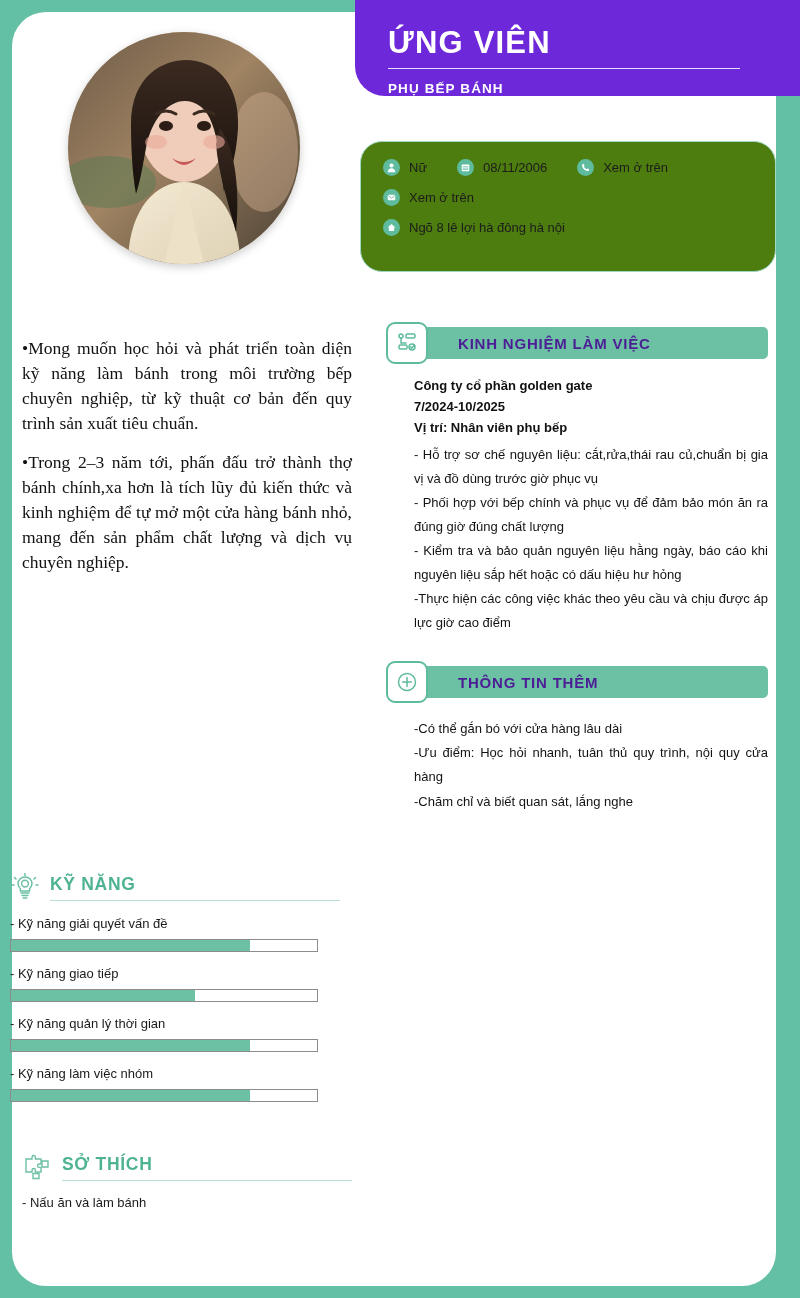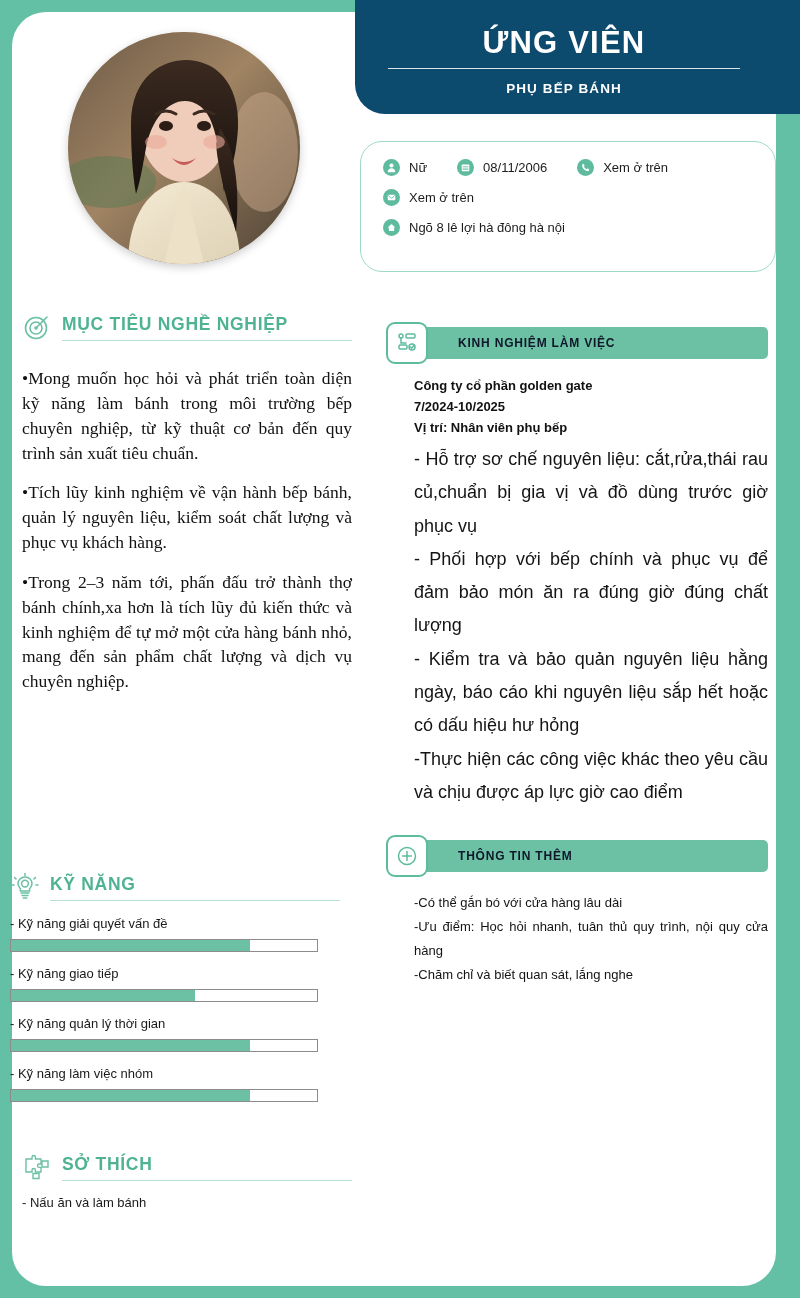--- a/index.html
+++ b/index.html
@@ -19,24 +19,23 @@
     position: absolute;
     left: 12px; top: 12px;
     width: 764px; height: 1274px;
     background: #ffffff;
     border-radius: 34px 0 34px 34px;
   }
   
   .header {
     position: absolute;
     left: 355px; top: 0;
-    width: 445px; height: 114px;
-    background: #0c4a6e;
+    width: 445px; height: 96px;
+    background: #6d28d9;
     border-radius: 0 0 0 30px;
-    text-align: center;
   }
   .header-inner { position: absolute; left: 33px; top: 26px; right: 60px; }
   .name {
     color: #ffffff;
     font-size: 31px;
     font-weight: bold;
     letter-spacing: 1.2px;
     line-height: 1.08;
   }
   .name-rule {
@@ -80,21 +79,21 @@
     position: relative;
   }
   .photo svg { display: block; width: 232px; height: 232px; }
   
   .contact-box {
     position: absolute;
     left: 360px; top: 141px;
     width: 416px; height: 131px;
     border: 1.5px solid #9fd9c5;
     border-radius: 22px;
-    background: #ffffff;
+    background: #4d7c0f;
     padding: 17px 22px 0 22px;
   }
   .contact-row { display: flex; align-items: center; margin-bottom: 13px; }
   .contact-item { display: flex; align-items: center; }
   .contact-item + .contact-item { margin-left: 30px; }
   .cicon {
     width: 17px; height: 17px;
     border-radius: 50%;
     background: #5ebb9e;
     color: #fff;
@@ -158,33 +157,33 @@
   .rsec-badge svg { width: 24px; height: 24px; display: block; }
   .rsec-bar {
     position: absolute; left: 30px; top: 5px;
     width: 352px; height: 32px;
     background: #6cc0a4;
     border-radius: 5px;
     display: flex; align-items: center;
     padding-left: 42px;
   }
   .rsec-title {
-    color: #0f172a;
-    font-size: 12px;
+    color: #4c1d95;
+    font-size: 15px;
     font-weight: bold;
     letter-spacing: 0.8px;
     text-align: center;
   }
   .job-name, .job-date, .job-pos {
     font-size: 13px; font-weight: bold; color: #111;
     margin: 0 0 6px 28px;
   }
   .exp-list { margin: 8px 0 0 28px; width: 354px; }
   .exp-item {
-    font-size: 18px; color: #141414;
+    font-size: 13px; color: #141414;
     line-height: 1.85;
     text-align: justify;
   }
   .extra-list { margin: 4px 0 0 28px; width: 354px; }
   .extra-item {
     font-size: 13px; color: #141414;
     line-height: 1.85;
     text-align: justify;
   }
   .exp-block { margin-bottom: 26px; }
@@ -290,37 +289,22 @@
           <svg viewBox="0 0 16 16" fill="#fff">
               <path d="M8 3 L13.6 8 L11.8 8 L11.8 13 L4.2 13 L4.2 8 L2.4 8 Z"></path>
             </svg>
         </span>
         <span class="ctext">Ngõ 8 lê lợi hà đông hà nội</span>
       </div>
     </div>
   </div>
 
   <div class="left-col">
-    <div class="sec-head">
-      <span class="sec-icon">
-        <svg viewBox="0 0 30 30" fill="none" stroke="#6cc0a4" stroke-width="1.6">
-          <circle cx="14" cy="16" r="10.5"></circle>
-          <circle cx="14" cy="16" r="6"></circle>
-          <circle cx="14" cy="16" r="1.8" fill="#6cc0a4" stroke="none"></circle>
-          <path d="M14 16 L25 5" stroke-linecap="round"></path>
-        </svg>
-      </span>
-      <span class="sec-title-wrap">
-        <span class="sec-title">MỤC TIÊU NGHỀ NGHIỆP</span>
-        <span class="sec-rule" style="display:block"></span>
-      </span>
-    </div>
     <div class="objective">
       <p>•Mong muốn học hỏi và phát triển toàn diện kỹ năng làm bánh trong môi trường bếp chuyên nghiệp, từ kỹ thuật cơ bản đến quy trình sản xuất tiêu chuẩn.</p>
-      <p>•Tích lũy kinh nghiệm về vận hành bếp bánh, quản lý nguyên liệu, kiểm soát chất lượng và phục vụ khách hàng.</p>
       <p>•Trong 2–3 năm tới, phấn đấu trở thành thợ bánh chính,xa hơn là tích lũy đủ kiến thức và kinh nghiệm để tự mở một cửa hàng bánh nhỏ, mang đến sản phẩm chất lượng và dịch vụ chuyên nghiệp.</p>
     </div>
   </div>
 
   <div class="skills">
     <div class="sec-head">
       <span class="sec-icon">
         <svg viewBox="0 0 30 30" fill="none" stroke="#6cc0a4" stroke-width="1.5">
           <path d="M15 5 C10.8 5 8 8 8 11.6 C8 14 9.4 15.4 10.4 16.8 L10.4 19 L19.6 19 L19.6 16.8 C20.6 15.4 22 14 22 11.6 C22 8 19.2 5 15 5 Z"></path>
           <circle cx="15" cy="11.6" r="3.4"></circle>

